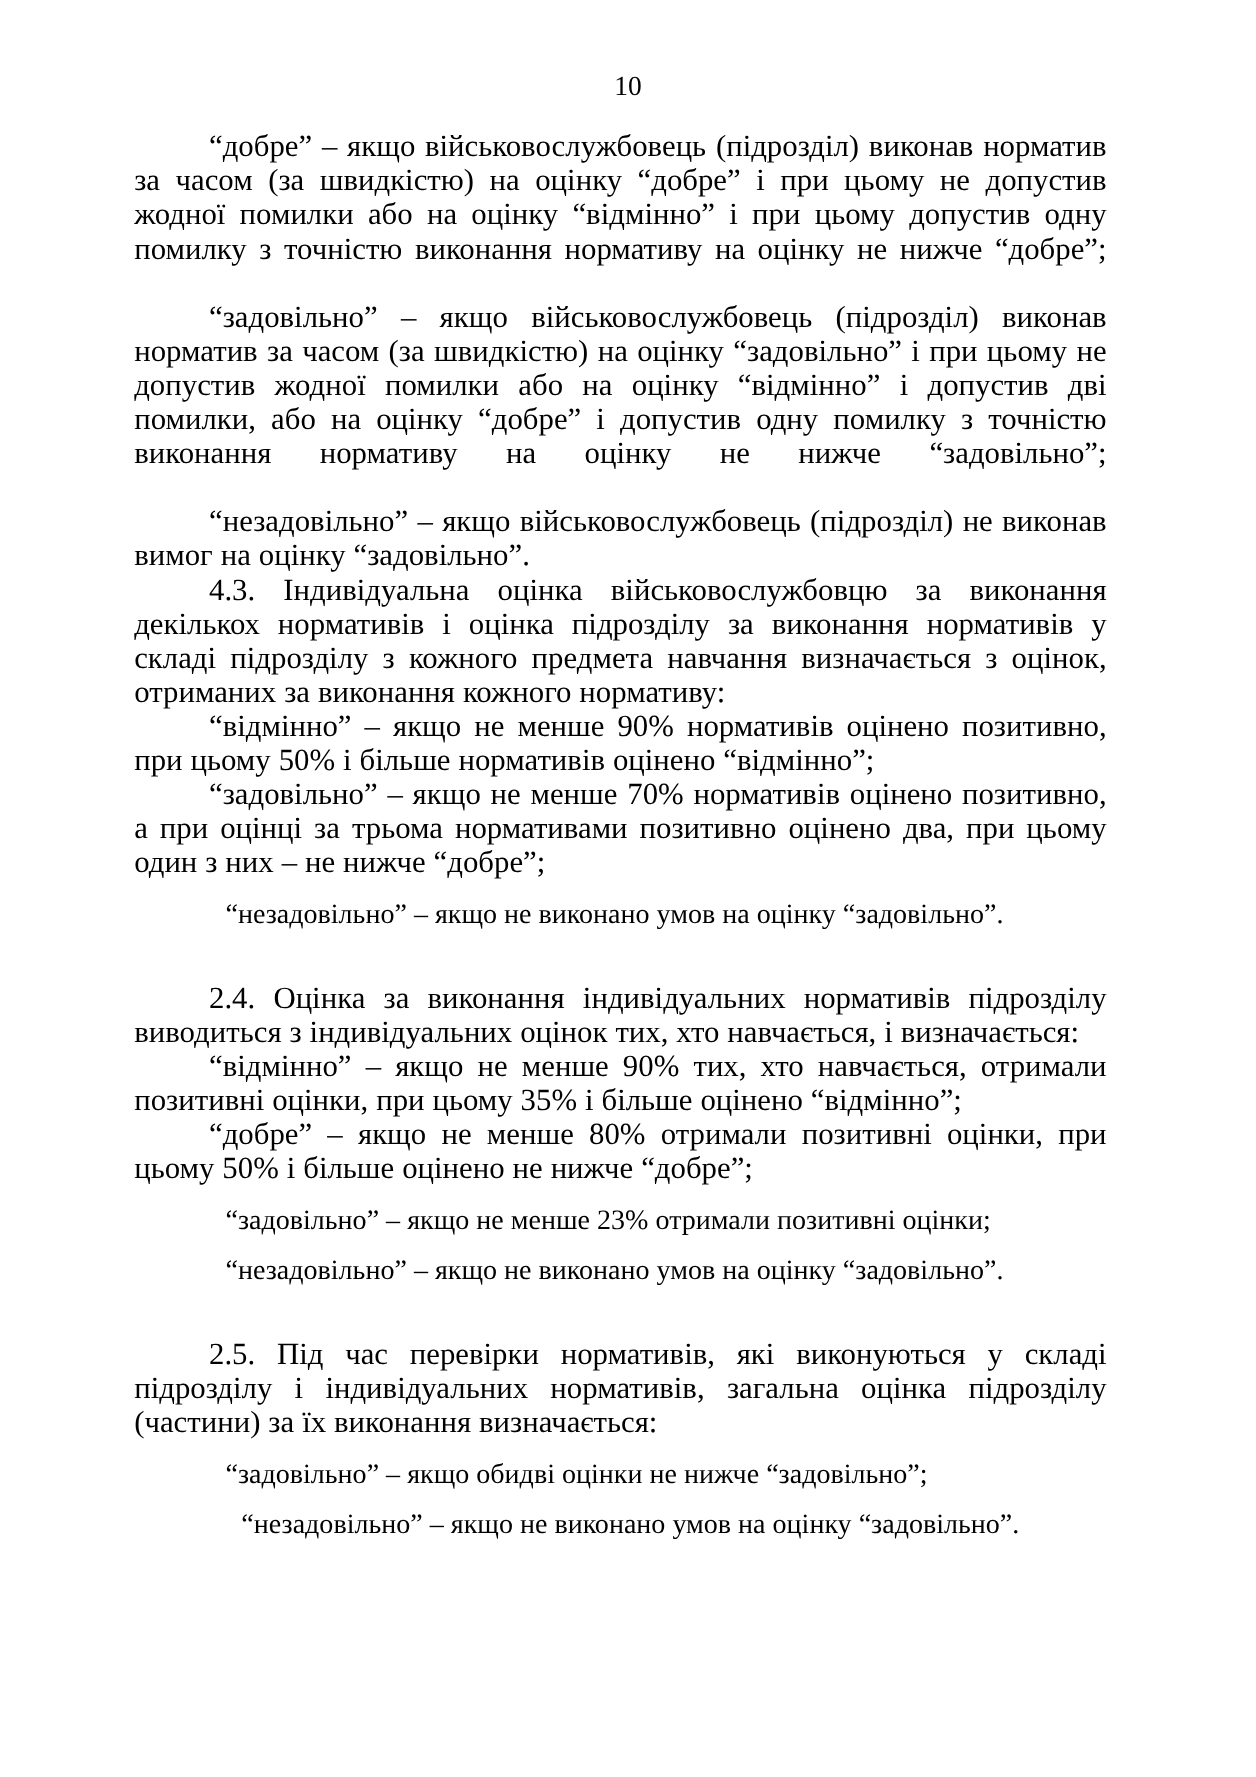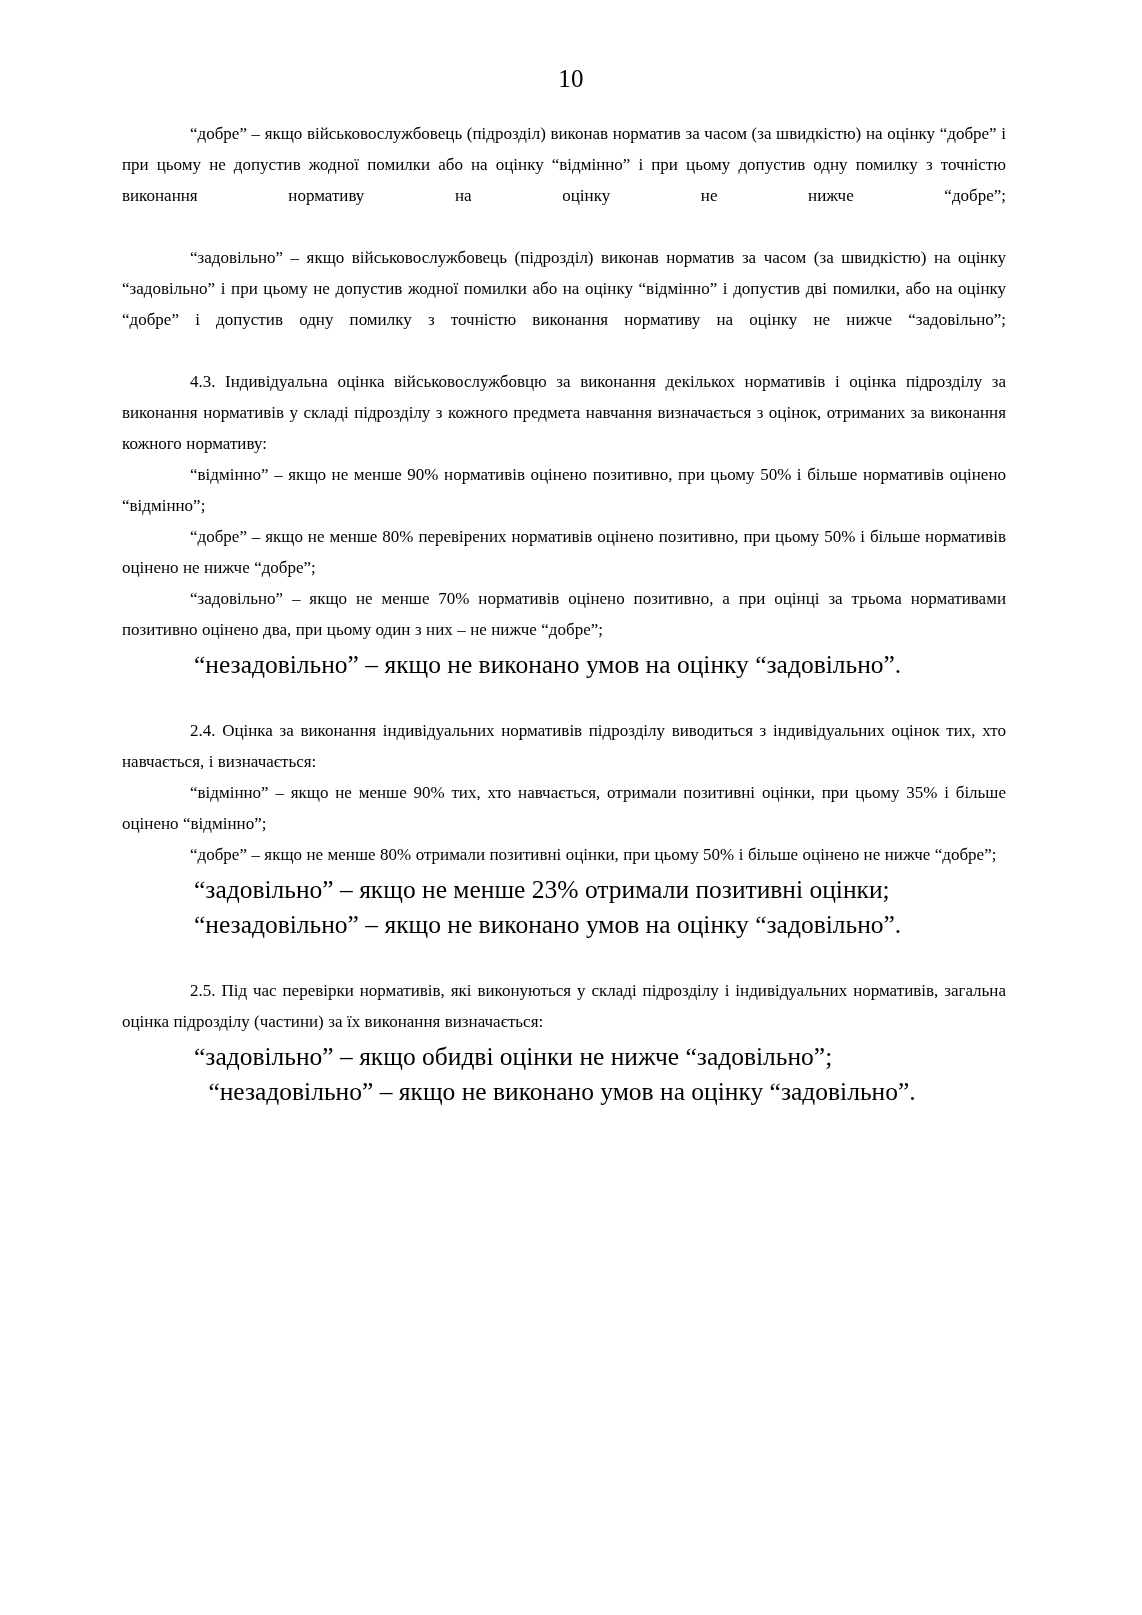--- a/index.html
+++ b/index.html
@@ -39,21 +39,21 @@
   
   .body-text {
     position: absolute;
     top: 118px;
     left: 122px;
     width: 884px;
   }
 
   .para {
     margin: 0;
-    font-size: 17px;
+    font-size: 28px;
     line-height: 31px;
     text-align: justify;
     text-justify: inter-word;
     text-indent: 68px;
     hyphens: none;
     word-spacing: 0.2px;
   }
 
   
   .para::after {
@@ -62,21 +62,21 @@
     width: 100%;
   }
 
   
   .para.nostretch::after {
     content: none;
   }
 
   
   .line {
-    margin: 4px;
+    margin: 15px;
     font-size: 25.5px;
     line-height: 31px;
     text-align: left;
     text-indent: 68px;
     white-space: pre-wrap;
   }
 
   .line.deep {
     text-indent: 76px;
   }
@@ -91,26 +91,26 @@
 <div class="page">
 
   <div class="page-number">10</div>
 
   <div class="body-text">
 
     <p class="para">“добре” – якщо військовослужбовець (підрозділ) виконав норматив за часом (за швидкістю) на оцінку “добре”  і при цьому не допустив жодної помилки або на оцінку “відмінно” і при цьому допустив одну помилку з точністю виконання нормативу на оцінку не нижче “добре”;</p>
 
     <p class="para">“задовільно” – якщо військовослужбовець (підрозділ) виконав норматив за часом (за швидкістю) на оцінку “задовільно” і при цьому не допустив жодної помилки або на оцінку “відмінно” і допустив дві помилки, або на оцінку “добре” і допустив одну помилку з точністю виконання нормативу на оцінку не нижче “задовільно”;</p>
 
+    <p class="para nostretch">“незадовільно” – якщо військовослужбовець (підрозділ) не виконав вимог на оцінку “задовільно”.</p>
 
     <p class="para nostretch">4.3. Індивідуальна оцінка військовослужбовцю за виконання декількох нормативів і оцінка підрозділу за виконання нормативів у складі підрозділу з кожного предмета навчання визначається з оцінок, отриманих за виконання кожного нормативу:</p>
 
     <p class="para nostretch">“відмінно” – якщо не менше 90% нормативів оцінено позитивно, при цьому 50% і більше нормативів оцінено “відмінно”;</p>
 
-    <p class="para nostretch">“добре” – якщо не менше 80% перевірених нормативів оцінено позитивно, при цьому 50% і більше нормативів оцінено не нижче “добре”;</p>
 
     <p class="para nostretch">“задовільно” – якщо не менше 70% нормативів оцінено позитивно, а при оцінці за трьома нормативами позитивно оцінено два, при цьому один з них – не нижче “добре”;</p>
 
     <p class="line">“незадовільно” – якщо не виконано умов на оцінку “задовільно”.</p>
 
     <div class="gap"></div>
 
     <p class="para nostretch">2.4. Оцінка за виконання індивідуальних нормативів підрозділу виводиться з індивідуальних оцінок тих, хто навчається, і визначається:</p>
 
     <p class="para nostretch">“відмінно” – якщо не менше 90% тих, хто навчається, отримали позитивні оцінки, при цьому 35% і більше оцінено “відмінно”;</p>

